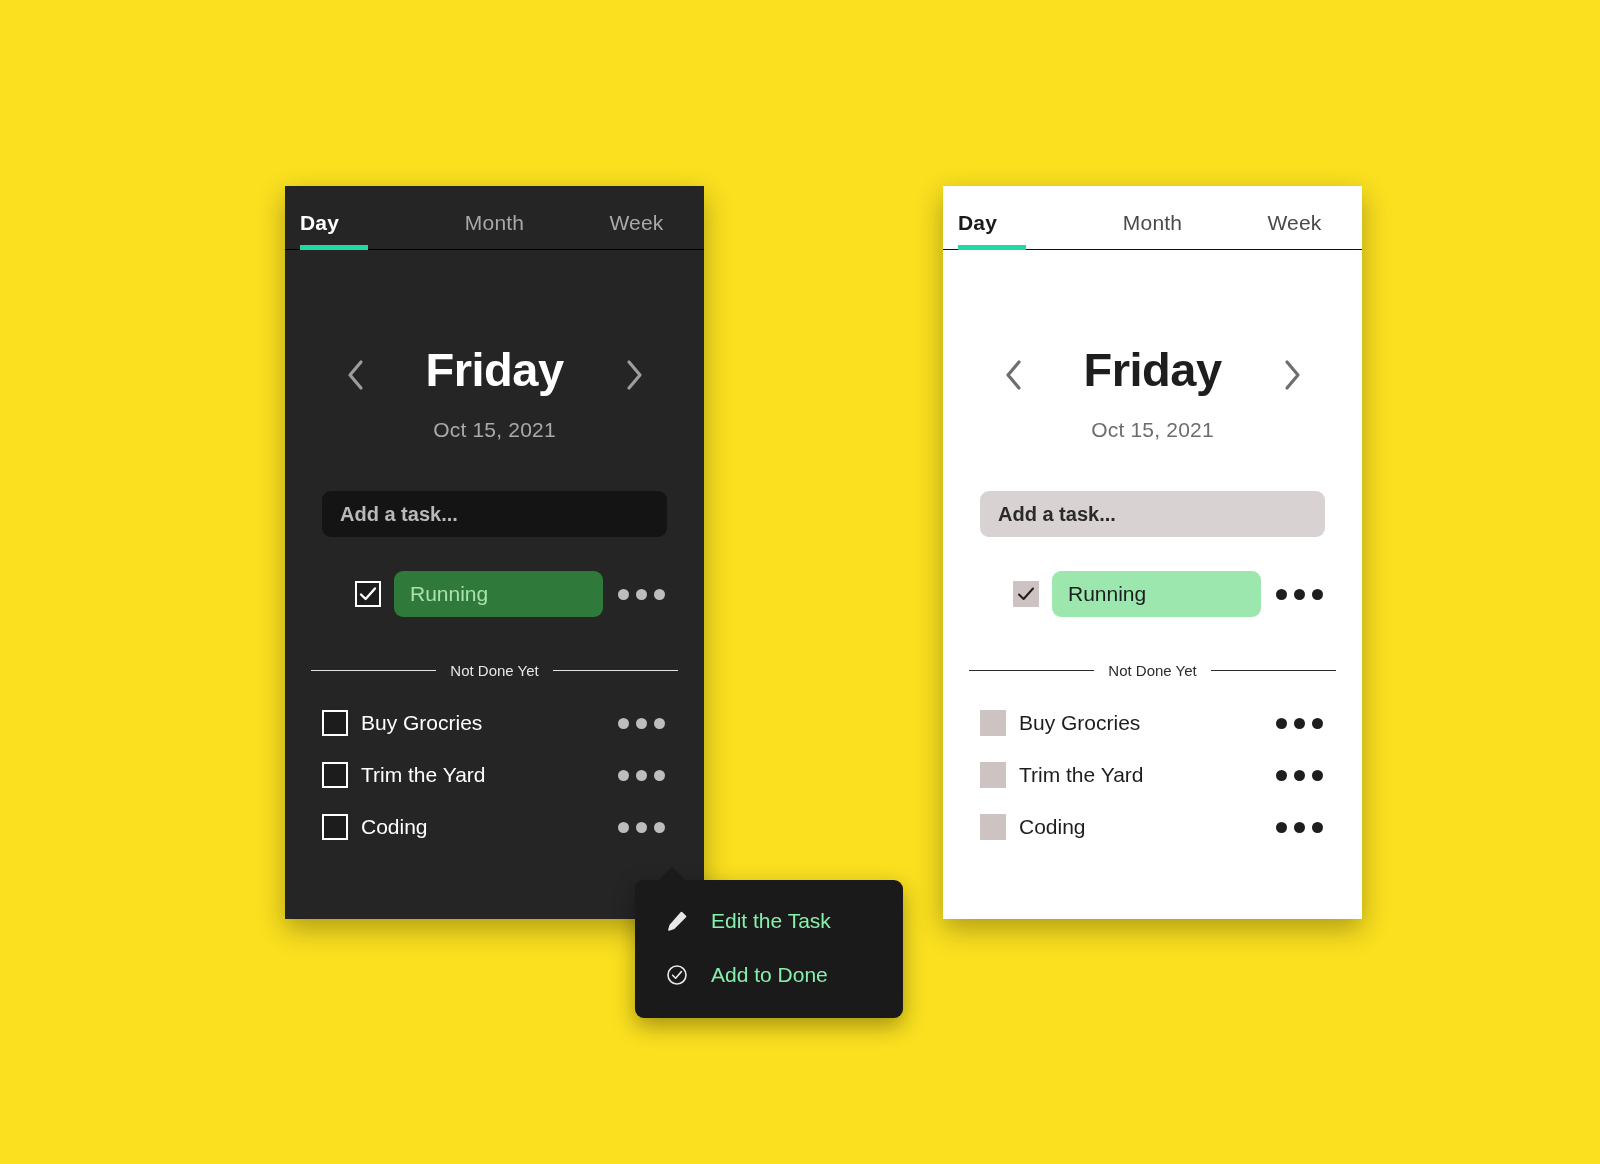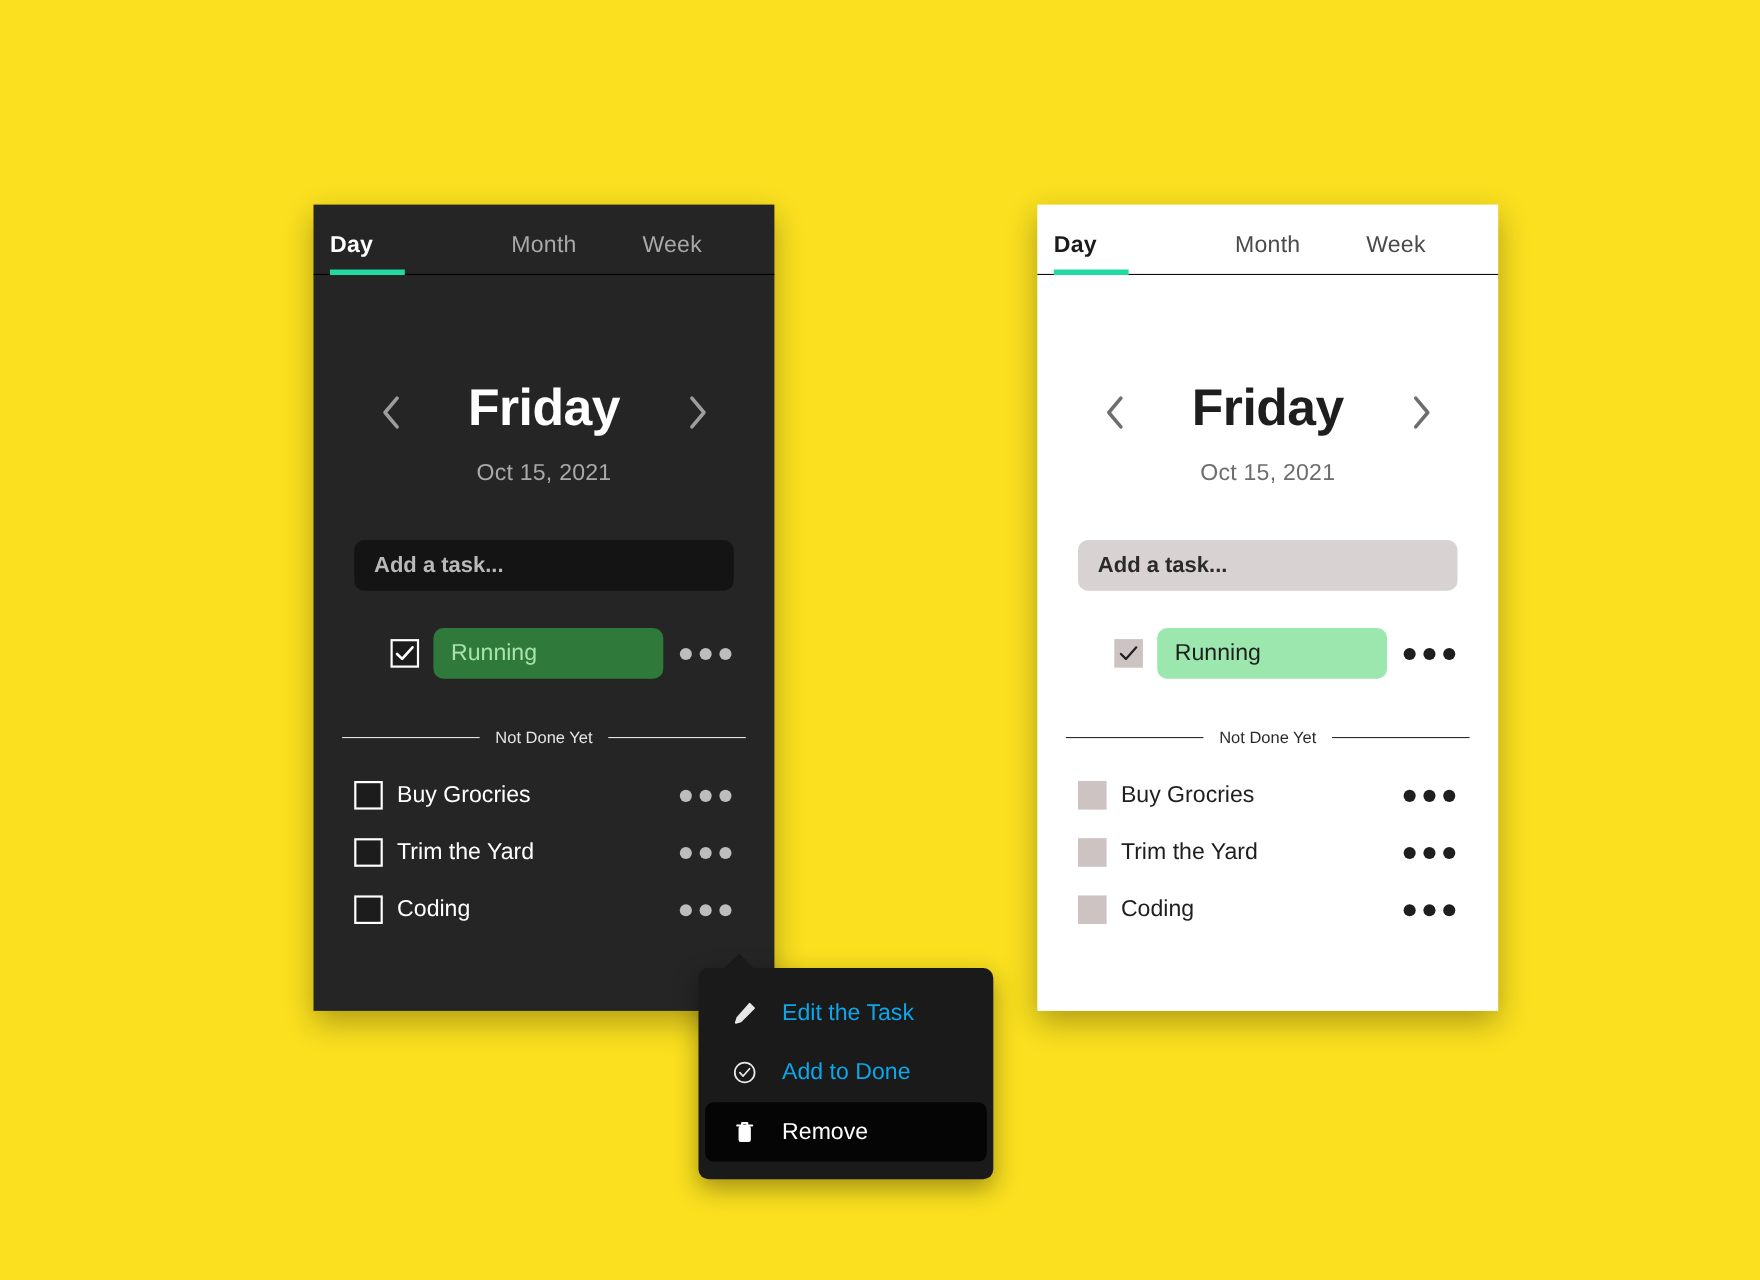--- a/index.html
+++ b/index.html
@@ -67,21 +67,21 @@
     text-align: center;
     font-size: 21px;
     letter-spacing: 0.2px;
     padding-bottom: 15px;
     position: relative;
     cursor: pointer;
     user-select: none;
   }
   .tab.first { text-align: left; padding-left: 0; flex: 0 0 105px; }
   .tab.mid   { flex: 1; }
-  .tab.last  { text-align: left; flex: 0 0 105px; }
+  .tab.last  { text-align: center; flex: 0 0 105px; }
 
   .card.dark .tab { color: #A8A8A8; font-weight: 400; }
   .card.dark .tab.active { color: #FFFFFF; font-weight: 700; }
   .card.light .tab { color: #4A4A4A; font-weight: 400; }
   .card.light .tab.active { color: #1B1B1B; font-weight: 700; }
 
   .tab.active::after {
     content: "";
     position: absolute;
     left: 0;
@@ -282,21 +282,21 @@
     border-left: 14px solid transparent;
     border-right: 14px solid transparent;
     border-bottom: 14px solid #1A1A1A;
   }
   .ctx-item {
     display: flex;
     align-items: center;
     gap: 22px;
     height: 54px;
     padding: 0 20px 0 24px;
-    color: #0ea5e9;
+    color: #86efac;
     font-size: 21px;
     cursor: pointer;
     border-radius: 8px;
     margin: 0 6px;
   }
   .ctx-item.highlight {
     background: #050505;
     color: #FFFFFF;
   }
   .ctx-icon {
@@ -497,25 +497,15 @@
     <div class="ctx-item">
       <span class="ctx-icon">
         <svg viewBox="0 0 22 22" fill="none" stroke="#E8E8E8" stroke-width="1.6" stroke-linecap="round" stroke-linejoin="round">
           <circle cx="11" cy="11" r="9"></circle>
           <polyline points="6.6,11.2 9.6,14.2 15.4,7.6"></polyline>
         </svg>
       </span>
       <span>Add to Done</span>
     </div>
 
-    <div class="ctx-item highlight">
-      <span class="ctx-icon">
-        <svg viewBox="0 0 22 22" fill="none" stroke="#FFFFFF" stroke-width="1.6" stroke-linecap="round" stroke-linejoin="round">
-          <rect x="6.2" y="6.4" width="9.6" height="13" rx="1.2" fill="#FFFFFF" stroke="#FFFFFF"></rect>
-          <line x1="4.2" y1="5.2" x2="17.8" y2="5.2" stroke-width="2"></line>
-          <path d="M8.6 5.0 L8.6 3.0 L13.4 3.0 L13.4 5.0" stroke-width="1.8"></path>
-        </svg>
-      </span>
-      <span>Remove</span>
-    </div>
   </div>
 
 </div>
 
 </body></html>

